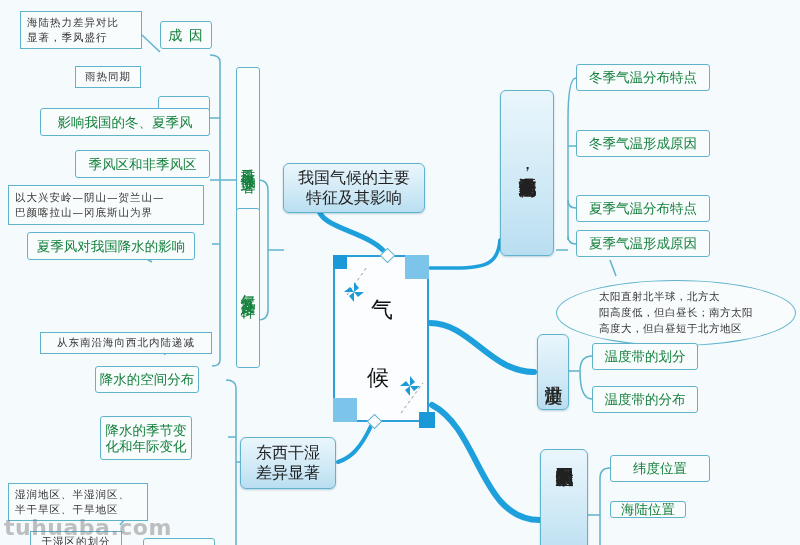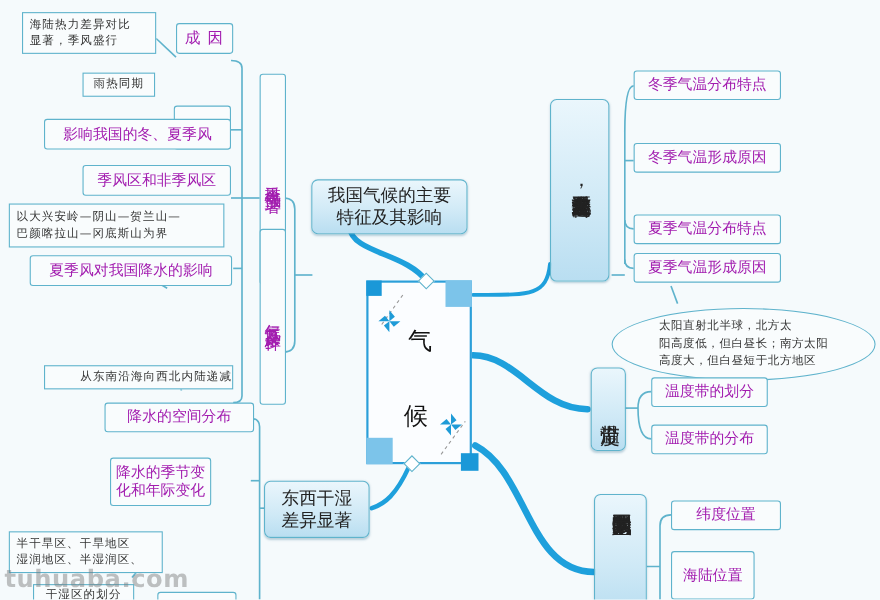--- a/index.html
+++ b/index.html
@@ -7,21 +7,21 @@
     width:800px; height:545px; overflow:hidden; position:relative;
     background:#f5fafc;
     font-family:"DejaVu Serif", "Liberation Serif", serif;
     color:#333;
   }
   #canvas { position:absolute; left:0; top:0; width:800px; height:545px; }
   svg.lines { position:absolute; left:0; top:0; width:800px; height:545px; }
   .box {
     position:absolute; box-sizing:border-box;
     border:1.5px solid #5fb3cc; border-radius:3px;
-    background:#f9fcfd; color:#a21caf;
+    background:#f9fcfd; color:#15803d;
     display:flex; align-items:center; justify-content:center;
     text-align:center; line-height:1.2; white-space:nowrap;
   }
   .note { font-size:10.5px; border-radius:0; border-color:#5fb3cc; line-height:1.45; letter-spacing:1px; text-align:left; justify-content:flex-start; padding-left:6px; color:#333; }
   .lv2 { font-size:14px; letter-spacing:1px; }
   .lv2s { font-size:13.5px; }
   .vert { writing-mode:vertical-rl; letter-spacing:2px; font-size:15px; }
   .main {
     position:absolute; box-sizing:border-box;
     border:1.5px solid #5fb3cc; border-radius:6px;
@@ -136,21 +136,21 @@
   <div class="box lv2s" style="left:75px;top:150px;width:135px;height:28px;">
     <span>季风区和非季风区</span>
   </div>
   <div class="box note" style="left:8px;top:185px;width:196px;height:40px;">
     <div>
       <div>以大兴安岭—阴山—贺兰山—</div>
       <div>巴颜喀拉山—冈底斯山为界</div>
     </div>
   </div>
 
-  <div class="box lv2s" style="left:27px;top:232px;width:184px;height:28px;">
+  <div class="box lv2s" style="left:27px;top:232px;width:168px;height:28px;">
     <span>夏季风对我国降水的影响</span>
   </div>
 
   <div class="main" style="left:500px;top:90px;width:54px;height:166px;">
     <div class="mainv">
       <span>夏季普遍高温</span><span>冬季南北温差大，</span>
     </div>
   </div>
   <div class="box lv2s" style="left:576px;top:64px;width:134px;height:27px;">
     <span>冬季气温分布特点</span>
@@ -185,46 +185,46 @@
   </div>
 
   <div class="main" style="left:540px;top:449px;width:48px;height:110px;align-items:flex-start;padding-top:4px;">
     <div class="mainv">
       <span>的主要因素</span><span>影响我国气</span>
     </div>
   </div>
   <div class="box lv2s" style="left:610px;top:455px;width:100px;height:27px;">
     <span>纬度位置</span>
   </div>
-  <div class="box lv2s" style="left:610px;top:501px;width:76px;height:44px;">
+  <div class="box lv2s" style="left:610px;top:501px;width:76px;height:17px;">
     <span>海陆位置</span>
   </div>
 
   <div class="main" style="left:240px;top:437px;width:96px;height:52px;">
     <div>
       <div>东西干湿</div>
       <div>差异显著</div>
     </div>
   </div>
-  <div class="box note" style="left:40px;top:332px;width:172px;height:22px;justify-content:flex-end;padding-left:0;">
+  <div class="box note" style="left:40px;top:332px;width:172px;height:22px;justify-content:center;padding-left:0;">
     <span>从东南沿海向西北内陆递减</span>
   </div>
-  <div class="box lv2s" style="left:95px;top:366px;width:136px;height:27px;">
+  <div class="box lv2s" style="left:95px;top:366px;width:104px;height:27px;">
     <span>降水的空间分布</span>
   </div>
   <div class="box lv2s" style="left:100px;top:416px;width:92px;height:44px;">
     <div>
       <div>降水的季节变</div>
       <div>化和年际变化</div>
     </div>
   </div>
   <div class="box note" style="left:8px;top:483px;width:140px;height:38px;">
     <div>
+      <div>湿润地区、半湿润区、</div>
       <div>半干旱区、干旱地区</div>
-      <div>湿润地区、半湿润区、</div>
     </div>
   </div>
   <div class="box note" style="left:30px;top:531px;width:92px;height:22px;justify-content:center;padding-left:0;">
     <span>干湿区的划分</span>
   </div>
   <div class="box" style="left:143px;top:538px;width:72px;height:20px;"></div>
 
   <div class="center">
     <div class="sq" style="left:-2px;top:-2px;background:#1a98d8;"></div>
     <div class="sq" style="right:-2px;top:-2px;width:24px;height:24px;background:#7cc4ea;"></div>

